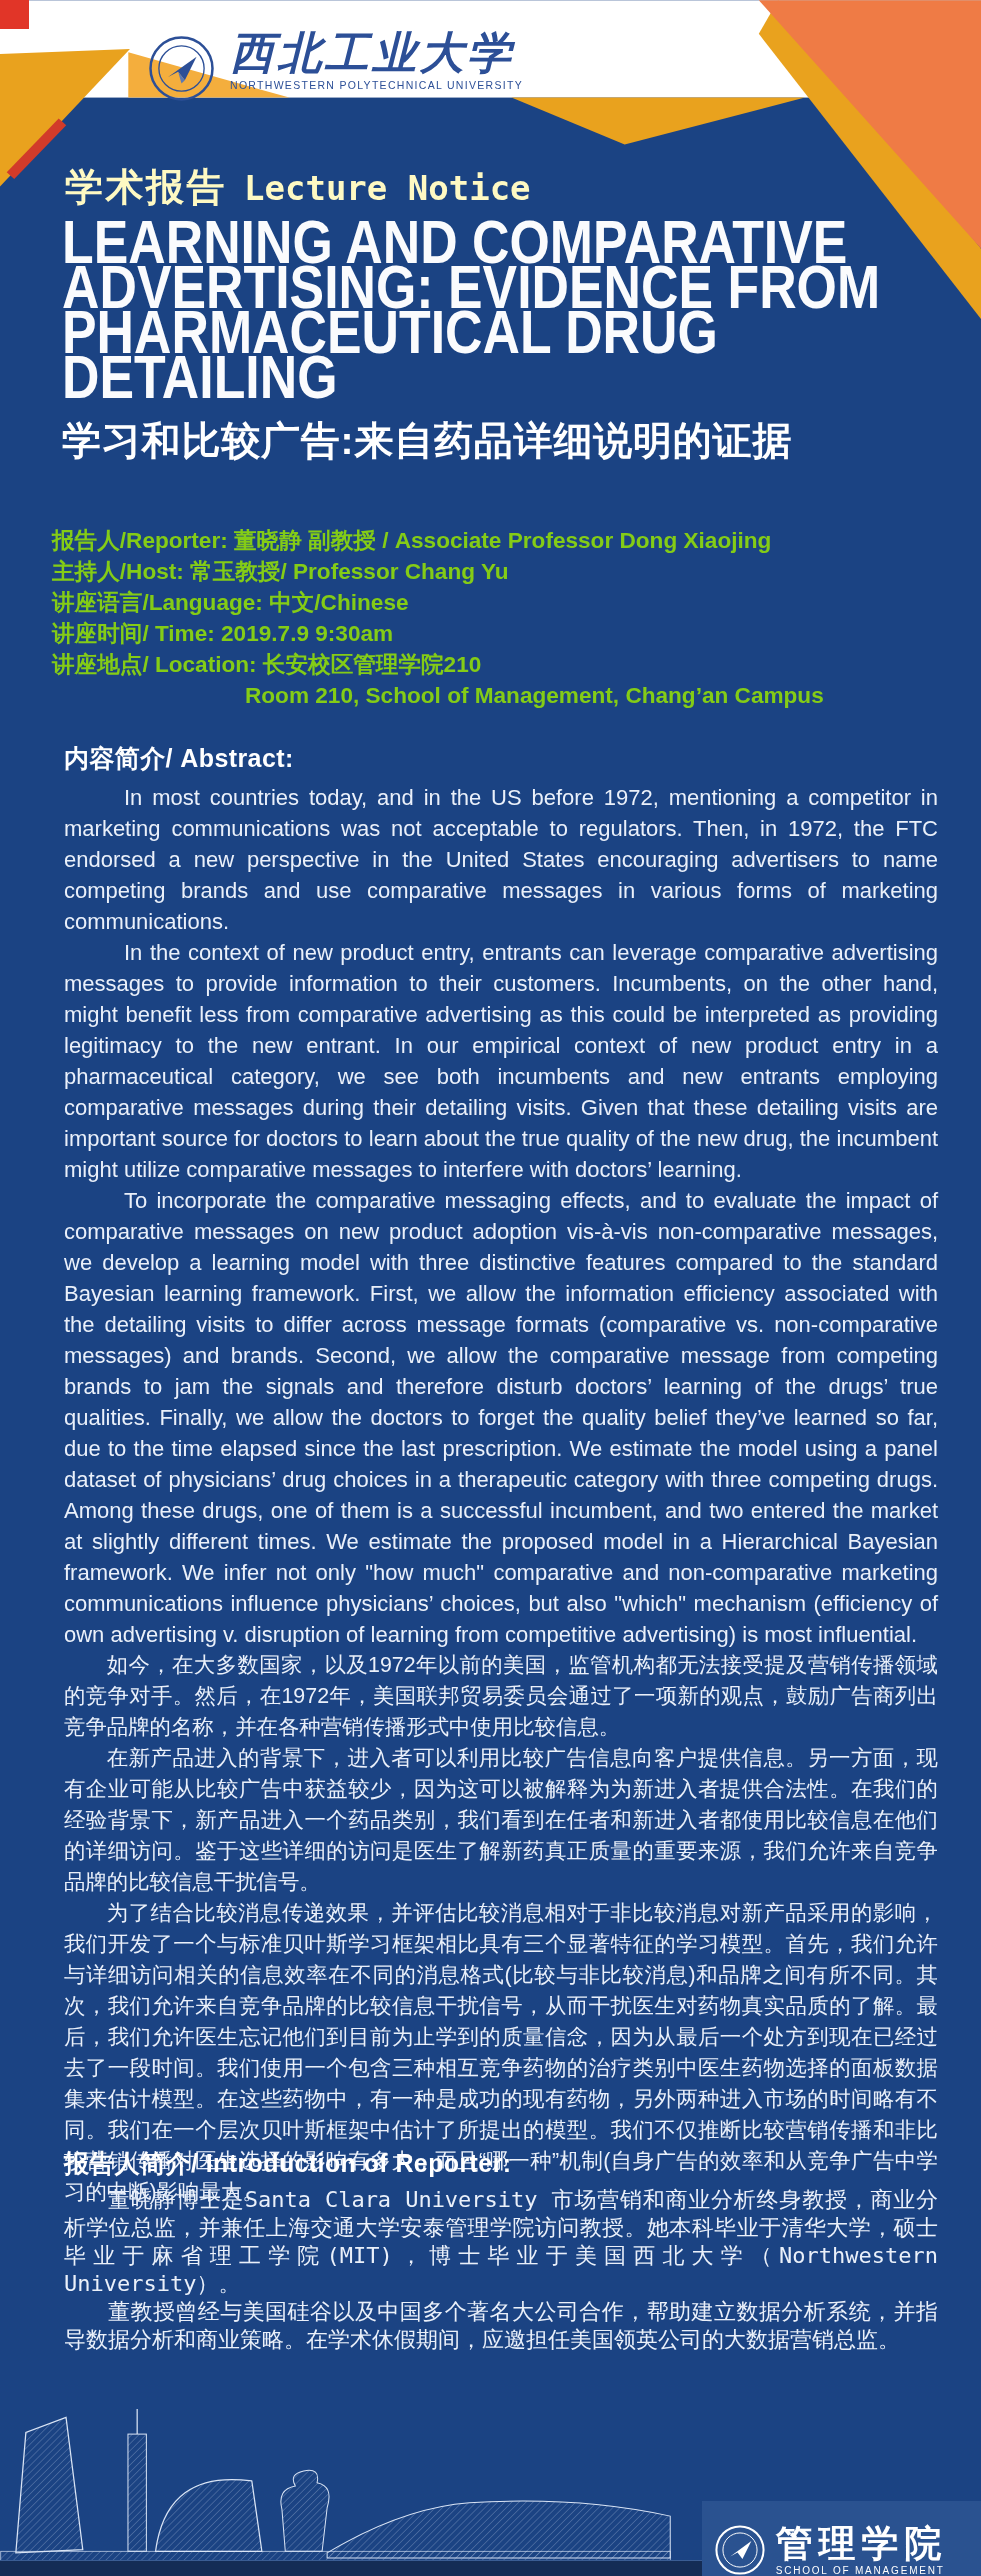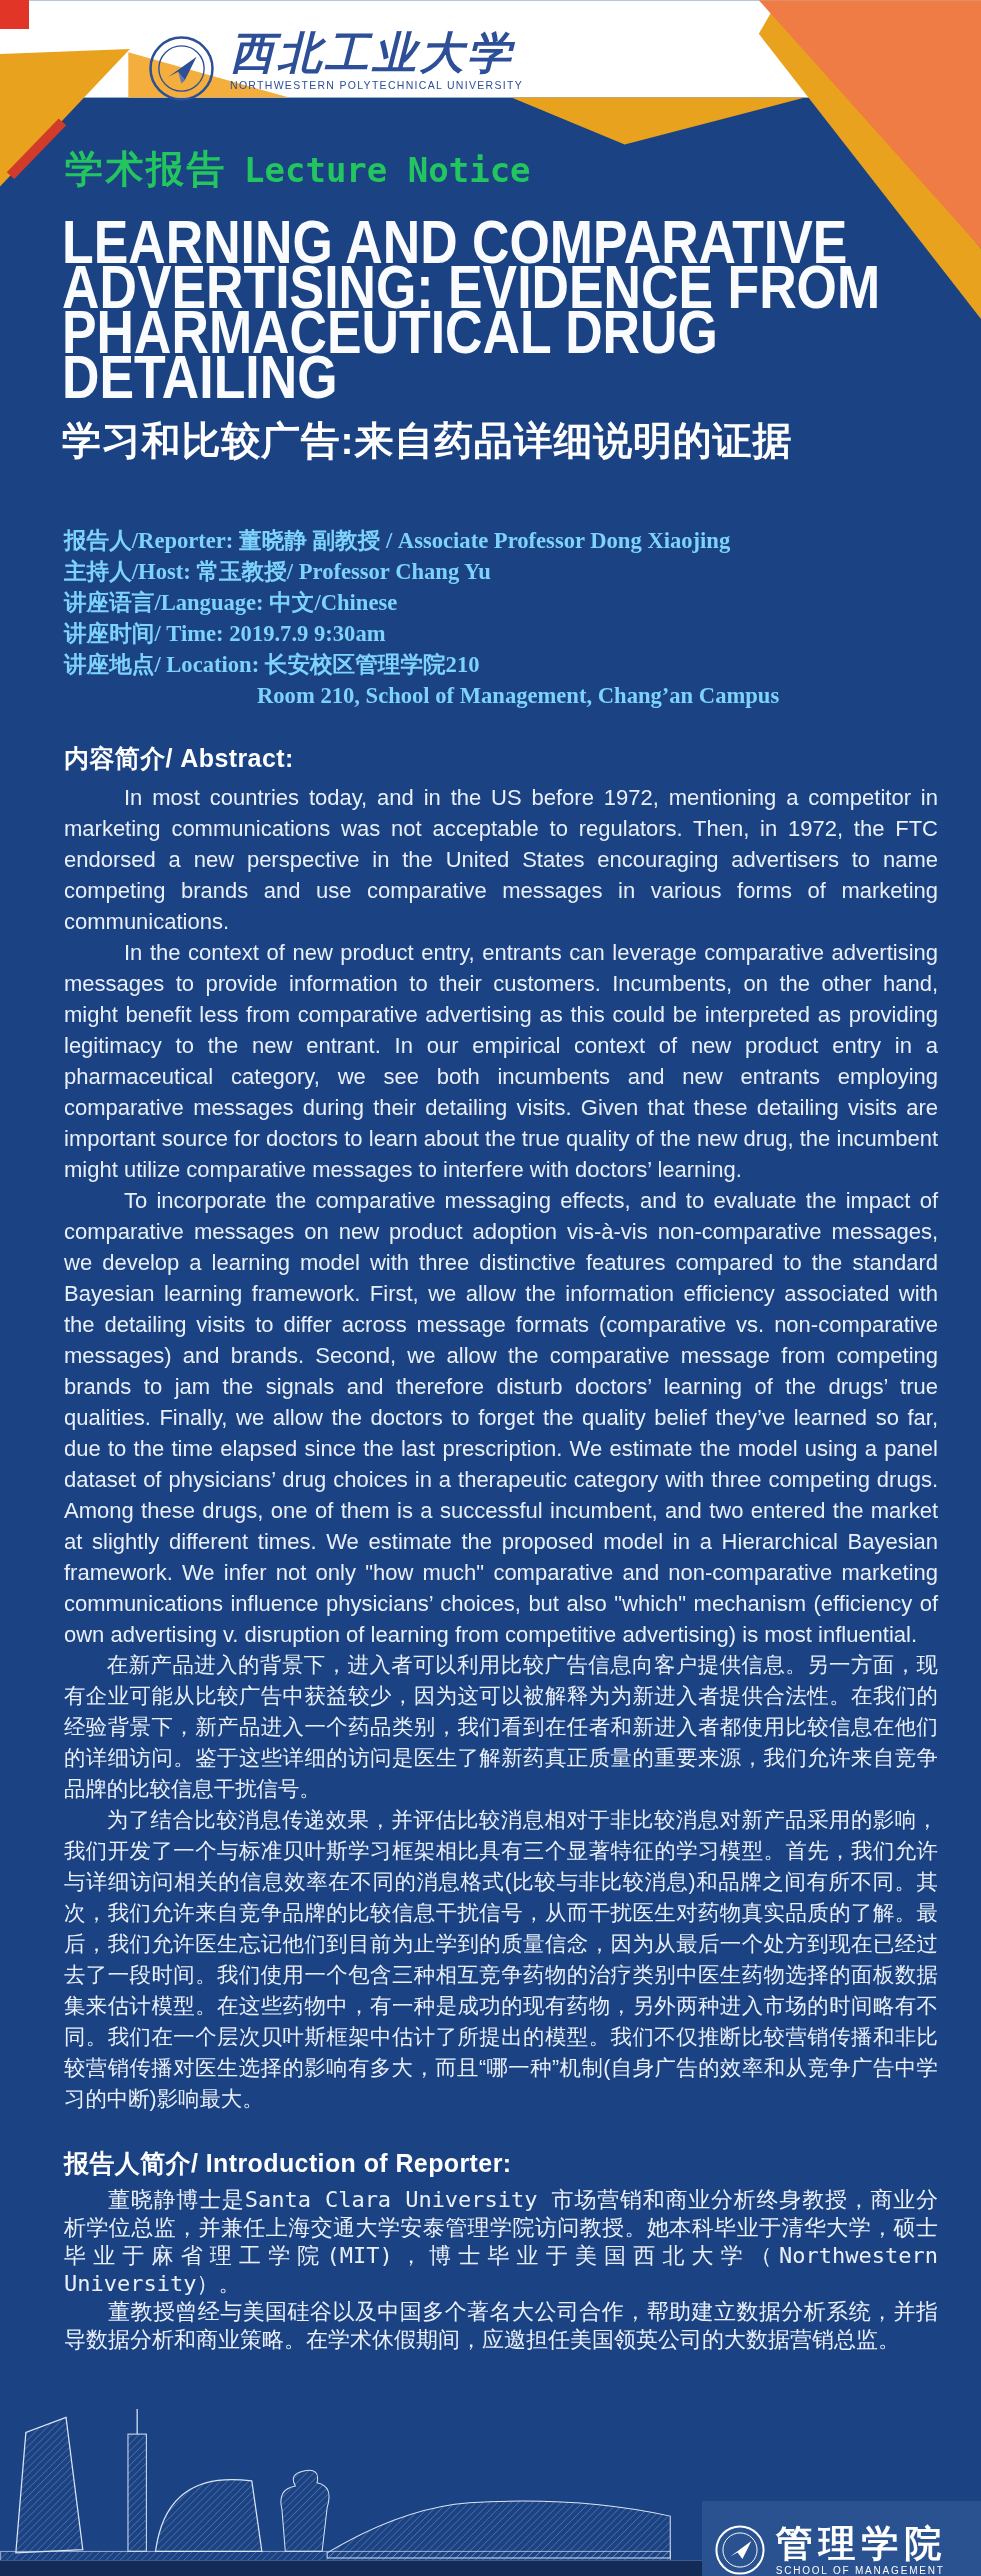--- a/index.html
+++ b/index.html
@@ -11,34 +11,34 @@
   .hdr-svg{left:0;top:0;}
   .red-square{left:0;top:0;width:28.5px;height:28.5px;background:#E13528;}
   .logo{left:148px;top:30px;width:470px;height:72px;display:flex;align-items:flex-start;}
   .logo-emblem{width:67px;height:67px;flex:0 0 67px;margin-top:5px;}
   .logo-texts{margin-left:15px;}
   .logo-cn{font-family:"Liberation Serif",serif;font-style:italic;font-weight:bold;
            font-size:44px;line-height:47px;color:#2C4F97;letter-spacing:3.4px;white-space:nowrap;}
   .logo-en{font-size:10.5px;letter-spacing:1.3px;color:#2C4F97;font-weight:normal;margin-top:1.7px;white-space:nowrap;}
 
   
-  .banner{left:65px;top:144px;width:881px;height:49px;color:#22c55e;white-space:nowrap;}
+  .banner{left:65px;top:162px;width:881px;height:49px;color:#fef9c3;white-space:nowrap;}
   .banner-zh{font-size:38px;font-weight:bold;letter-spacing:2.5px;}
   .banner-en{font-family:"DejaVu Sans Mono",monospace;font-weight:bold;font-size:34px;margin-left:17px;}
   .banner-issue{position:absolute;left:587px;top:5px;font-size:31px;font-weight:bold;letter-spacing:0.8px;}
 
   
   .title-en{left:62px;top:220px;width:1057px;color:#FAFBFD;font-weight:bold;
             font-size:61px;line-height:45px;transform:scaleX(.85);transform-origin:left top;
             letter-spacing:0px;}
   .title-en div{height:45px;}
   .title-zh{left:62px;top:414px;color:#FFFFFF;font-weight:bold;font-size:39px;letter-spacing:0.8px;white-space:nowrap;}
 
   
-  .info{left:64px;top:525px;width:889px;color:#7dd3fc;font-weight:bold;font-size:22.6px;line-height:31px;font-family:Liberation Serif, serif;}
+  .info{left:52px;top:525px;width:889px;color:#84cc16;font-weight:bold;font-size:22.6px;line-height:31px;}
   .info .indent{padding-left:193px;}
 
   
   .sec-head{color:#FFFFFF;font-weight:bold;font-size:25px;letter-spacing:0.4px;}
   .h-abstract{left:64px;top:742px;}
   .abstract{left:64px;top:782px;width:874px;color:#EAF0FA;font-size:22px;line-height:31px;
             text-align:justify;}
   .abstract p{margin:0;text-indent:60px;}
   .abstract p.zh{font-size:21.4px;text-indent:2em;}
 
@@ -113,20 +113,21 @@
     <div>讲座时间/ Time: 2019.7.9   9:30am</div>
     <div>讲座地点/ Location: 长安校区管理学院210</div>
     <div class="indent">Room 210, School of Management, Chang’an Campus</div>
   </div>
 
   <div class="abs sec-head h-abstract">内容简介/ Abstract:</div>
   <div class="abs abstract">
     <p>In most countries today, and in the US before 1972, mentioning a competitor in marketing communications was not acceptable to regulators. Then, in 1972, the FTC endorsed a new perspective in the United States encouraging advertisers to name competing brands and use comparative messages in various forms of marketing communications.</p>
     <p>In the context of new product entry, entrants can leverage comparative advertising messages to provide information to their customers. Incumbents, on the other hand, might benefit less from comparative advertising as this could be interpreted as providing legitimacy to the new entrant. In our empirical context of new product entry in a pharmaceutical category, we see both incumbents and new entrants employing comparative messages during their detailing visits. Given that these detailing visits are important source for doctors to learn about the true quality of the new drug, the incumbent might utilize comparative messages to interfere with doctors’ learning.</p>
     <p>To incorporate the comparative messaging effects, and to evaluate the impact of comparative messages on new product adoption vis-à-vis non-comparative messages, we develop a learning model with three distinctive features compared to the standard Bayesian learning framework. First, we allow the information efficiency associated with the detailing visits to differ across message formats (comparative vs. non-comparative messages) and brands. Second, we allow the comparative message from competing brands to jam the signals and therefore disturb doctors’ learning of the drugs’ true qualities. Finally, we allow the doctors to forget the quality belief they’ve learned so far, due to the time elapsed since the last prescription. We estimate the model using a panel dataset of physicians’ drug choices in a therapeutic category with three competing drugs. Among these drugs, one of them is a successful incumbent, and two entered the market at slightly different times. We estimate the proposed model in a Hierarchical Bayesian framework. We infer not only "how much" comparative and non-comparative marketing communications influence physicians’ choices, but also "which" mechanism (efficiency of own advertising v. disruption of learning from competitive advertising) is most influential.</p>
+    <p class="zh">如今，在大多数国家，以及1972年以前的美国，监管机构都无法接受提及营销传播领域的竞争对手。然后，在1972年，美国联邦贸易委员会通过了一项新的观点，鼓励广告商列出竞争品牌的名称，并在各种营销传播形式中使用比较信息。</p>
     <p class="zh">在新产品进入的背景下，进入者可以利用比较广告信息向客户提供信息。另一方面，现有企业可能从比较广告中获益较少，因为这可以被解释为为新进入者提供合法性。在我们的经验背景下，新产品进入一个药品类别，我们看到在任者和新进入者都使用比较信息在他们的详细访问。鉴于这些详细的访问是医生了解新药真正质量的重要来源，我们允许来自竞争品牌的比较信息干扰信号。</p>
     <p class="zh">为了结合比较消息传递效果，并评估比较消息相对于非比较消息对新产品采用的影响，我们开发了一个与标准贝叶斯学习框架相比具有三个显著特征的学习模型。首先，我们允许与详细访问相关的信息效率在不同的消息格式(比较与非比较消息)和品牌之间有所不同。其次，我们允许来自竞争品牌的比较信息干扰信号，从而干扰医生对药物真实品质的了解。最后，我们允许医生忘记他们到目前为止学到的质量信念，因为从最后一个处方到现在已经过去了一段时间。我们使用一个包含三种相互竞争药物的治疗类别中医生药物选择的面板数据集来估计模型。在这些药物中，有一种是成功的现有药物，另外两种进入市场的时间略有不同。我们在一个层次贝叶斯框架中估计了所提出的模型。我们不仅推断比较营销传播和非比较营销传播对医生选择的影响有多大，而且“哪一种”机制(自身广告的效率和从竞争广告中学习的中断)影响最大。</p>
   </div>
 
   <div class="abs sec-head h-reporter">报告人简介/ Introduction of Reporter:</div>
   <div class="abs reporter">
     <p>董晓静博士是Santa Clara University 市场营销和商业分析终身教授，商业分析学位总监，并兼任上海交通大学安泰管理学院访问教授。她本科毕业于清华大学，硕士毕业于麻省理工学院(MIT)，博士毕业于美国西北大学（Northwestern University）。</p>
     <p>董教授曾经与美国硅谷以及中国多个著名大公司合作，帮助建立数据分析系统，并指导数据分析和商业策略。在学术休假期间，应邀担任美国领英公司的大数据营销总监。</p>
   </div>
 

